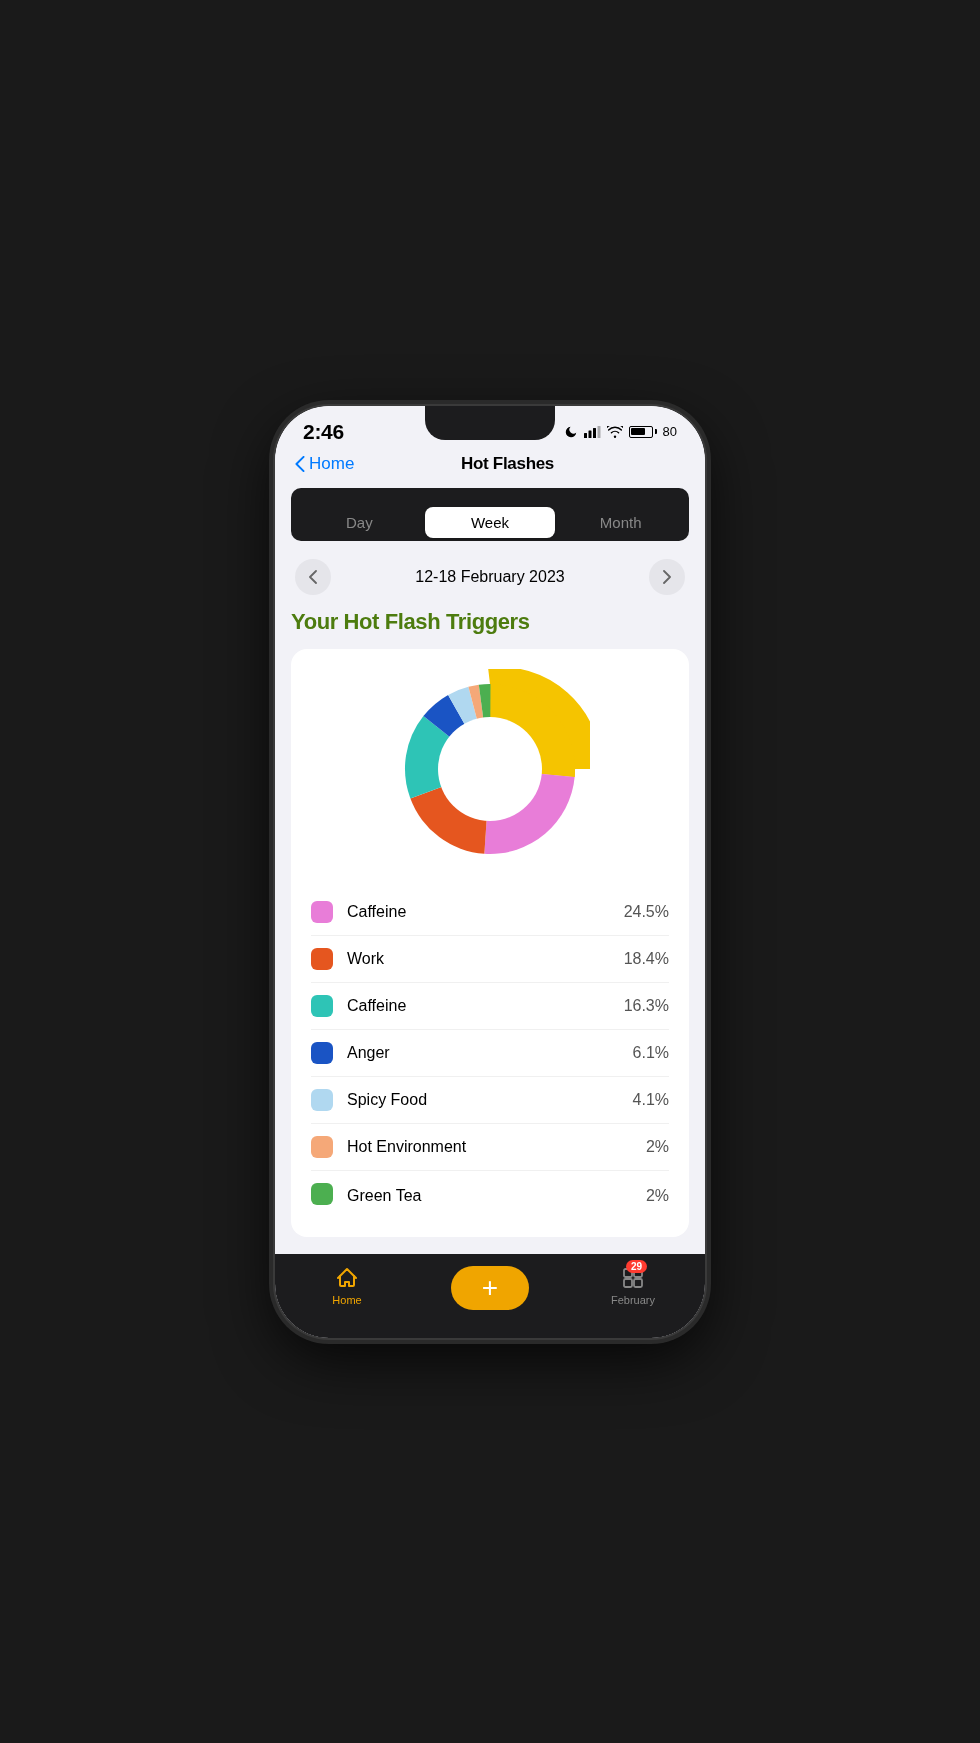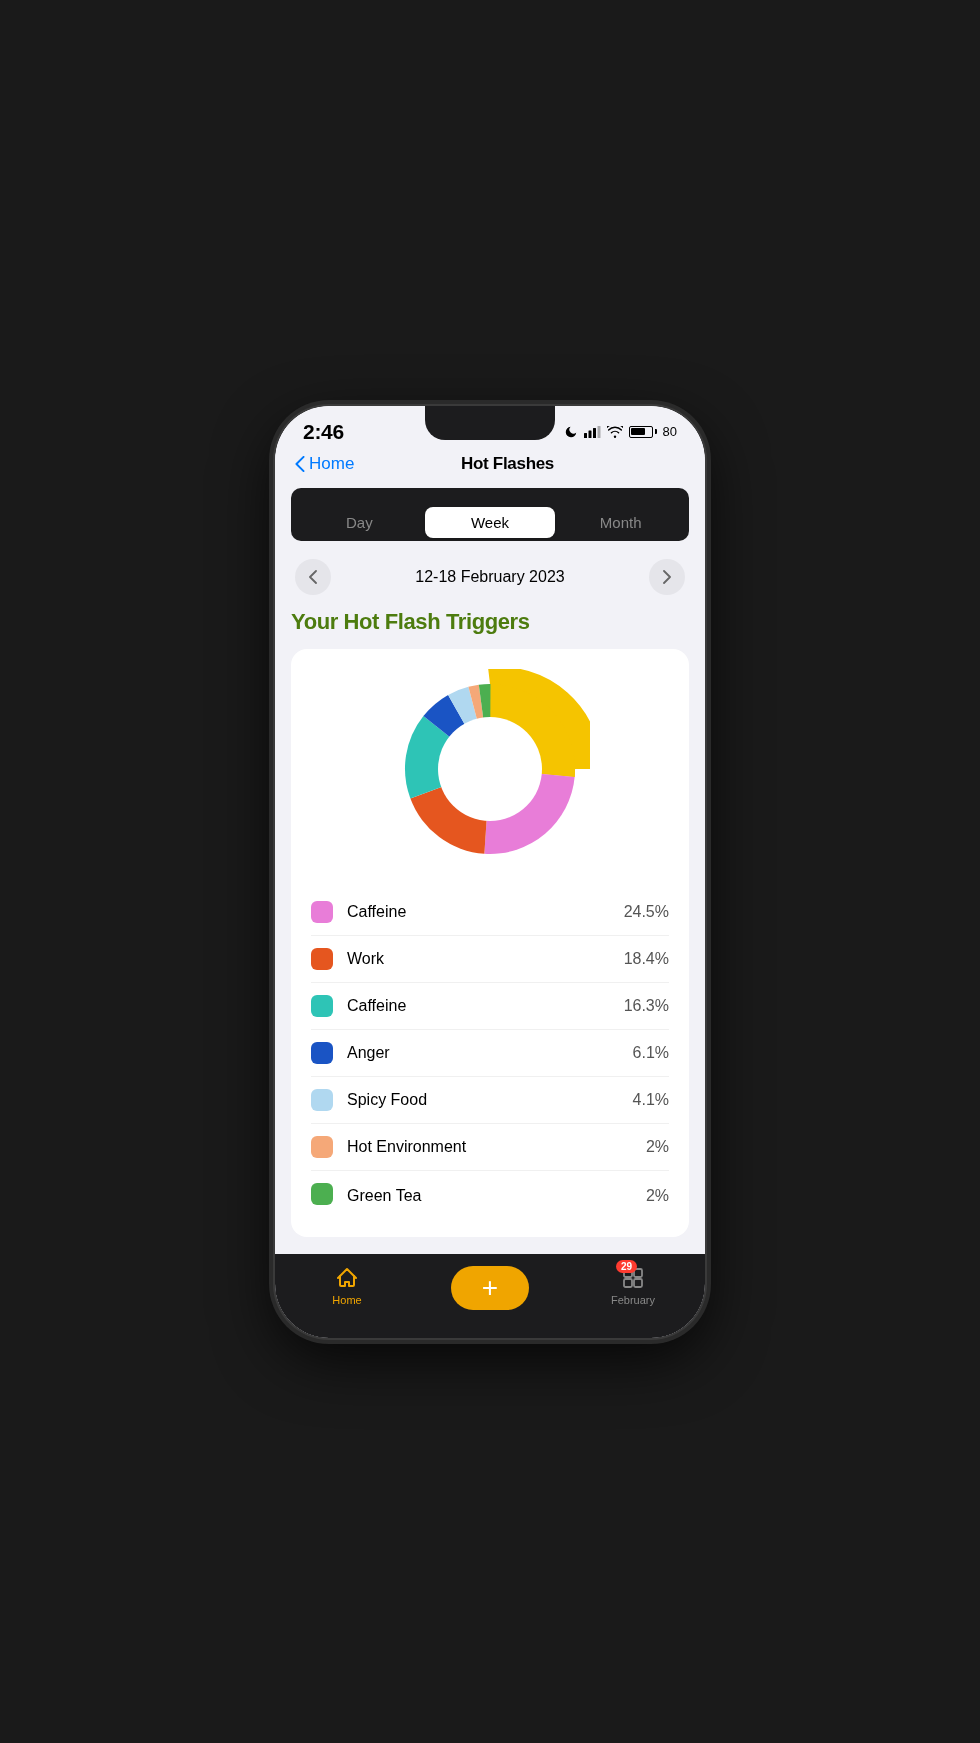--- a/index.html
+++ b/index.html
@@ -292,21 +292,21 @@
       position: relative;
       display: flex;
       flex-direction: column;
       align-items: center;
       gap: 4px;
     }
 
     .badge {
       position: absolute;
       top: -6px;
-      right: 18px;
+      right: 8px;
       background: #ff3b30;
       color: #fff;
       font-size: 10px;
       font-weight: 600;
       border-radius: 10px;
       padding: 1px 5px;
       min-width: 18px;
       text-align: center;
     }
 

